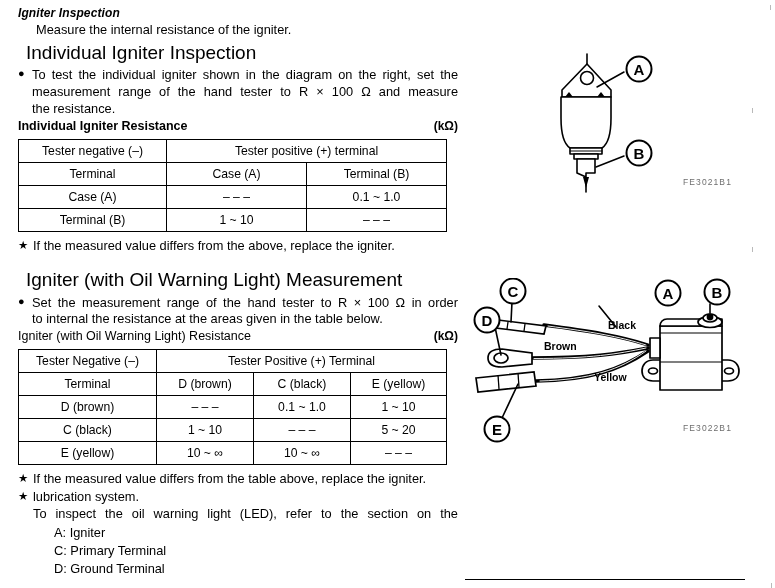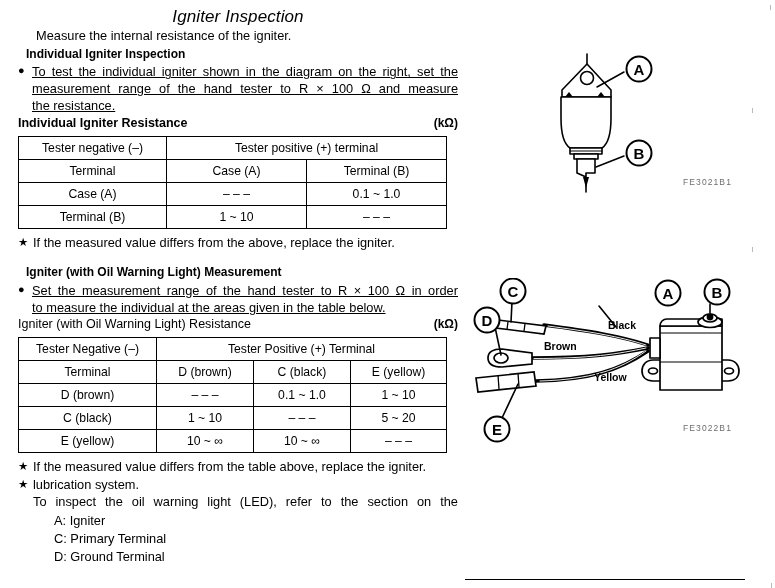--- a/index.html
+++ b/index.html
@@ -24,36 +24,35 @@
 
   
   .col-left {
     position: absolute;
     left: 18px;
     top: 6px;
     width: 440px;
   }
 
   .sec-title-italic {
-    font-size: 17px;
+    font-size: 12px;
     font-style: italic;
-    font-weight: 400;
+    font-weight: 700;
     letter-spacing: 0.1px;
     margin: 0 0 1px 0;
     line-height: 1.25;
-    text-align: center;
   }
   .indent-line {
     font-size: 12.8px;
     margin: 0 0 2px 18px;
     line-height: 1.3;
   }
   .sec-title-bold {
-    font-size: 12px;
-    font-weight: bold;
+    font-size: 19px;
+    font-weight: normal;
     margin: 1px 0 2px 0;
     line-height: 1.3;
     padding-left: 8px;
   }
   .bullet-block {
     position: relative;
     font-size: 12.8px;
     line-height: 1.32;
     padding-left: 14px;
     text-align: justify;
@@ -62,21 +61,20 @@
   .bullet-block .bullet-dot {
     position: absolute;
     left: 0;
     top: -1px;
     font-size: 11px;
     line-height: 1.45;
   }
   .bullet-block .b-ln {
     display: block;
     text-align: justify;
-    text-decoration: underline;
   }
   .bullet-block .b-ln.stretch {
     text-align-last: justify;
   }
 
   .tbl-caption {
     position: relative;
     font-size: 12.5px;
     font-weight: bold;
     margin-bottom: 5px;
@@ -211,21 +209,21 @@
     <div class="star-line">
       <span class="star">★</span>
       <span class="b-ln">If the measured value differs from the above, replace the igniter.</span>
     </div>
 
     <h2 class="sec-title-bold" style="margin-top:13px;">Igniter (with Oil Warning Light) Measurement</h2>
 
     <div class="bullet-block">
       <span class="bullet-dot">●</span>
       <span class="b-ln stretch">Set the measurement range of the hand tester to R × 100 Ω in order</span>
-      <span class="b-ln">to measure the individual at the areas given in the table below.</span>
+      <span class="b-ln">to internal the resistance at the areas given in the table below.</span>
     </div>
 
     <div class="tbl-caption" style="font-weight:400;">
       <span>Igniter (with Oil Warning Light) Resistance</span>
       <span class="cap-unit">(kΩ)</span>
     </div>
 
     <table class="rtbl">
       <colgroup>
         <col style="width:138px">

